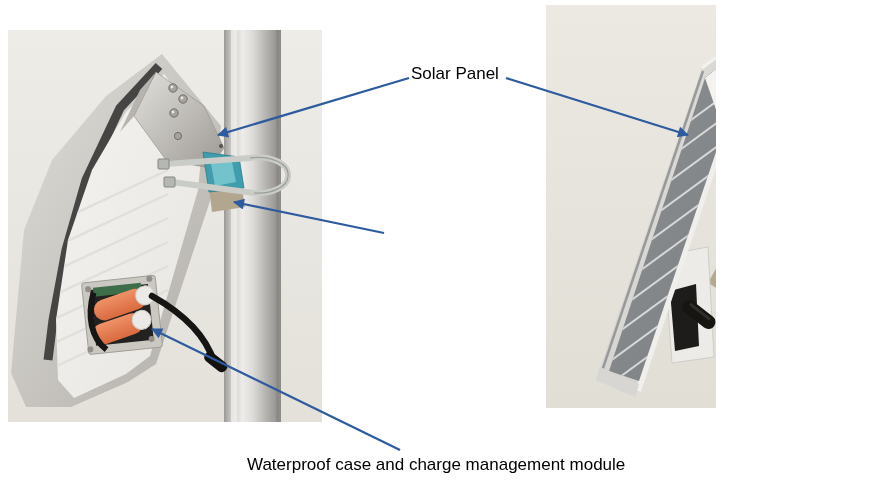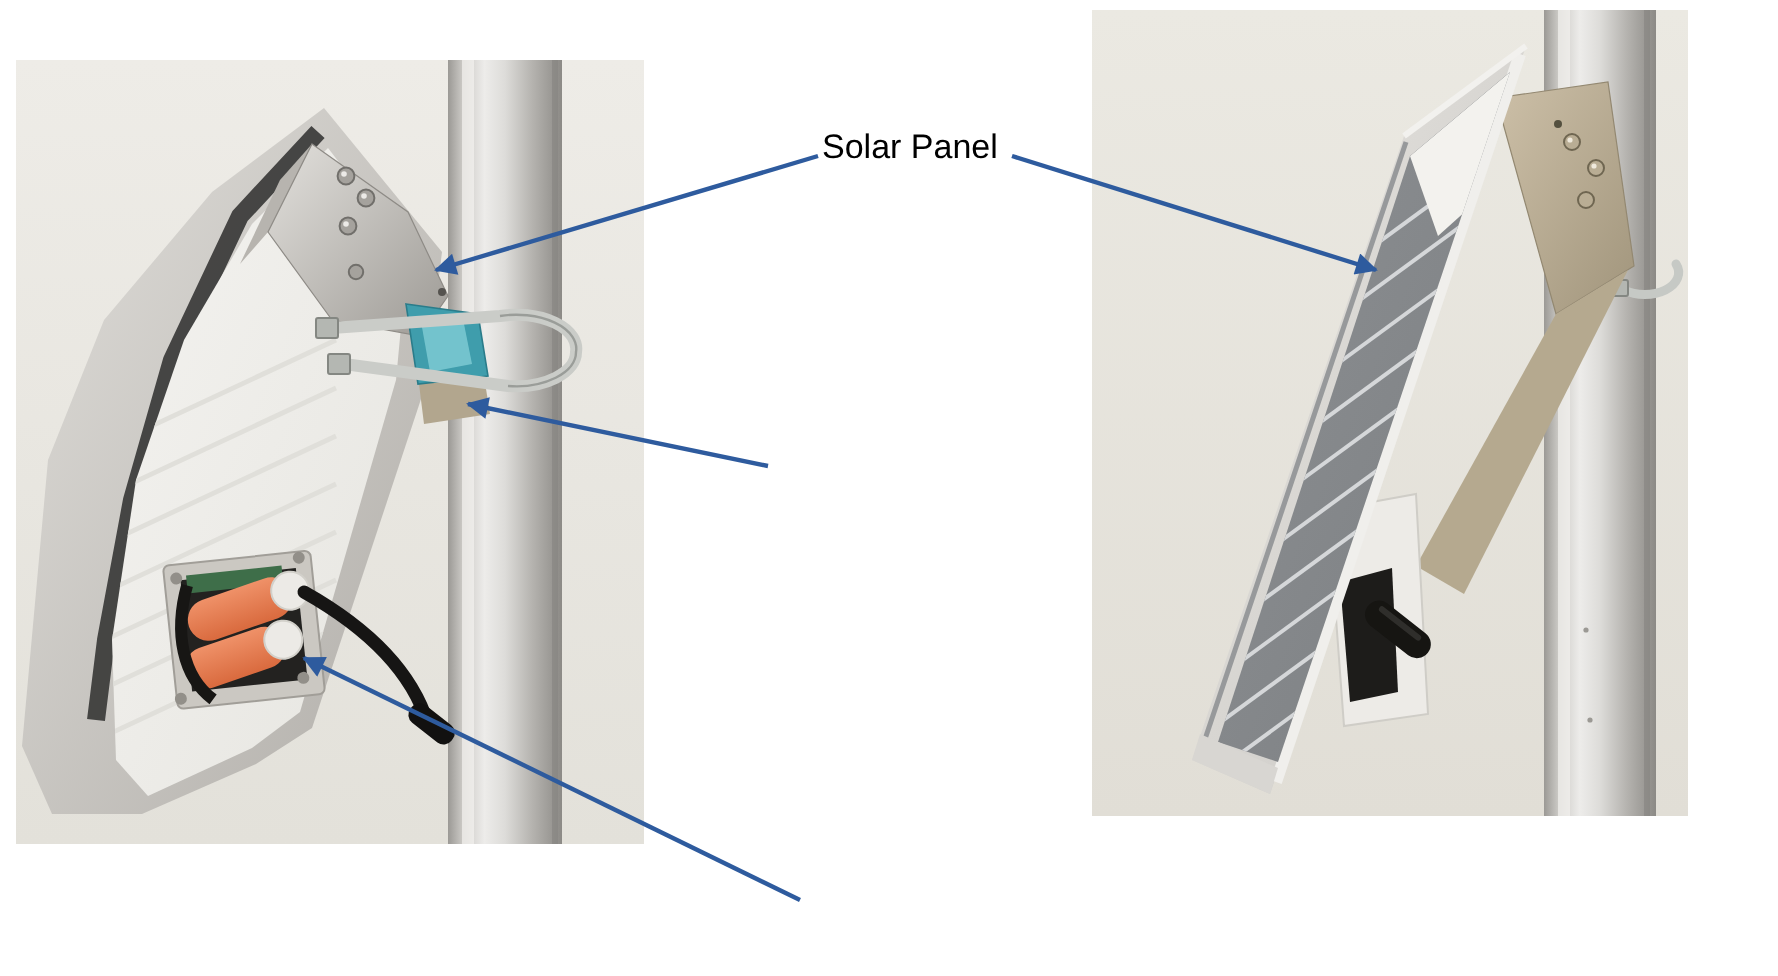--- a/index.html
+++ b/index.html
@@ -2,21 +2,21 @@
 <html style="--arrow-color: #2e5b9e; --label-color: #000000;"><head>
 <meta charset="utf-8">
 <style>
   :root{
     --arrow-color:#2e5b9e;
     --label-color:#000000;
   }
   html,body{margin:0;padding:0;background:#ffffff;}
   .canvas{
     position:relative;
-    width:844px;height:488px;
+    width:716px;height:488px;
     background:#ffffff;
     overflow:hidden;
     font-family:"Liberation Sans", sans-serif;
   }
   .photo{position:absolute;display:block;}
   .callout{
     position:absolute;
     font-family:"Liberation Sans", sans-serif;
     font-size:17px;
     line-height:19px;
@@ -240,14 +240,15 @@
       <line x1="409" y1="78" x2="218" y2="135" marker-end="url(#ah)"></line>
       <line x1="506" y1="78" x2="688" y2="135" marker-end="url(#ah)"></line>
       <line x1="384" y1="233" x2="234" y2="202" marker-end="url(#ah)"></line>
       <line x1="400" y1="450" x2="152" y2="329" marker-end="url(#ah)"></line>
     </g>
   </svg>
 
   <div class="callout" style="left:411px;top:64px">Solar Panel</div>
 
 
+  <div class="callout" style="left:247px;top:455px">Waterproof case and charge management module</div>
 
 </div>
 
 </body></html>

